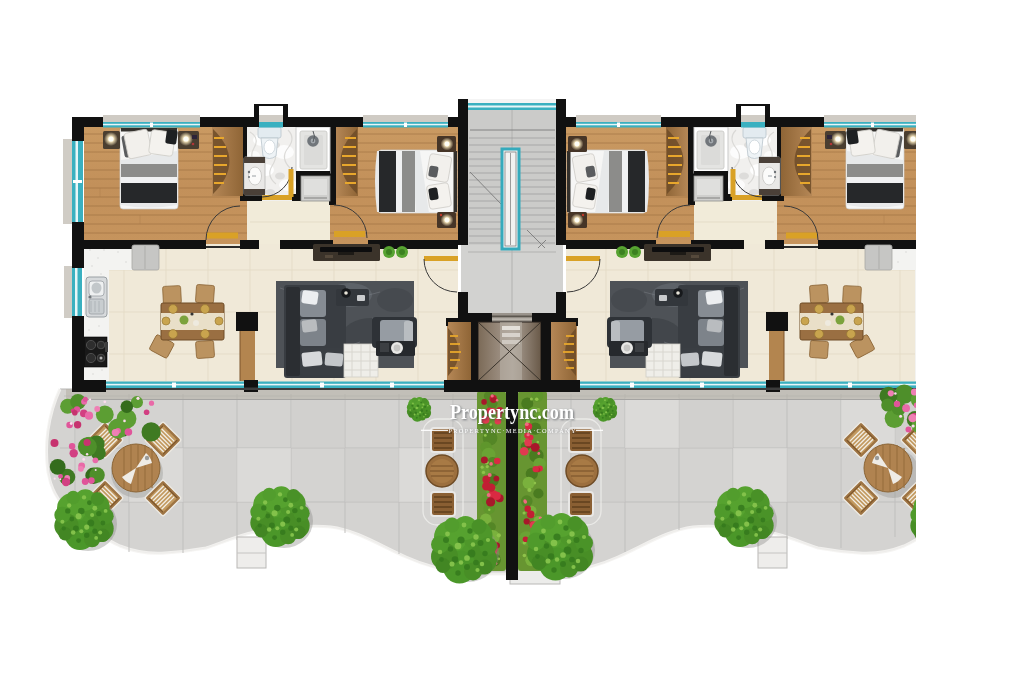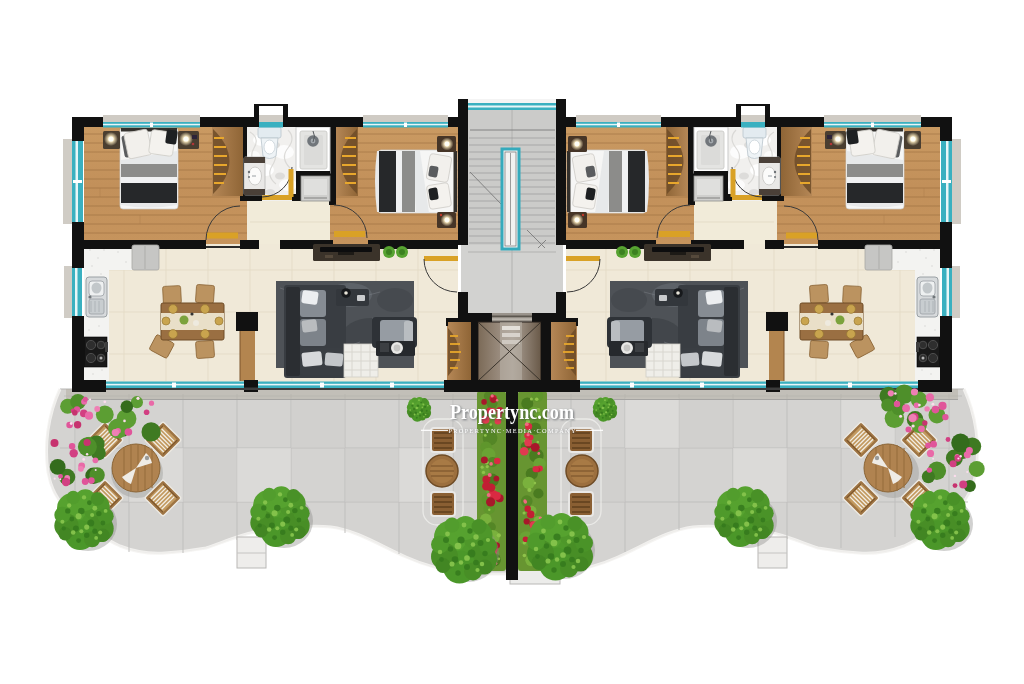--- a/index.html
+++ b/index.html
@@ -1,16 +1,16 @@
 <!DOCTYPE html>
 <html><head>
 <meta charset="utf-8">
 <style>
   html,body{margin:0;padding:0;background:#ffffff;}
-  #wrap{width:1024px;height:684px;position:relative;overflow:hidden;background:#5eead4;}
+  #wrap{width:916px;height:684px;position:relative;overflow:hidden;background:#5eead4;}
   svg{display:block;}
   .wm{font-family:"Liberation Serif", serif;}
 </style>
 </head>
 <body>
 <div id="wrap">
 <svg width="1024" height="684" viewBox="0 0 1024 684" xmlns="http://www.w3.org/2000/svg">
 <defs>
   <linearGradient id="woodfl" x1="0" y1="0" x2="0" y2="1">
     <stop offset="0" stop-color="#ca9a62"></stop>

